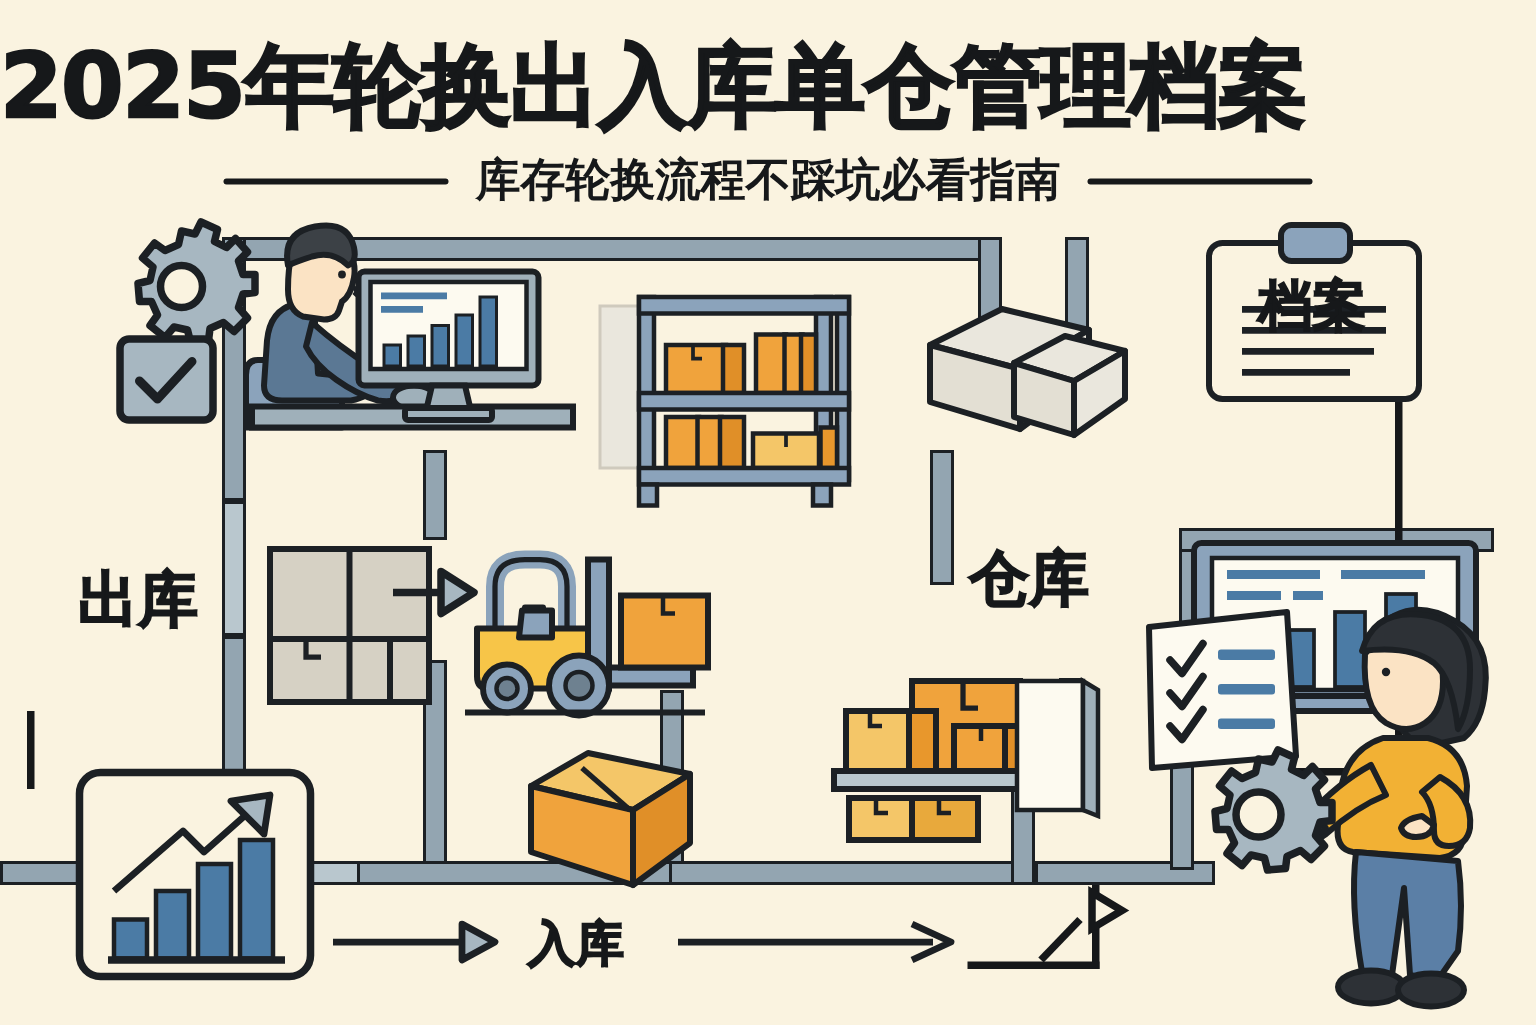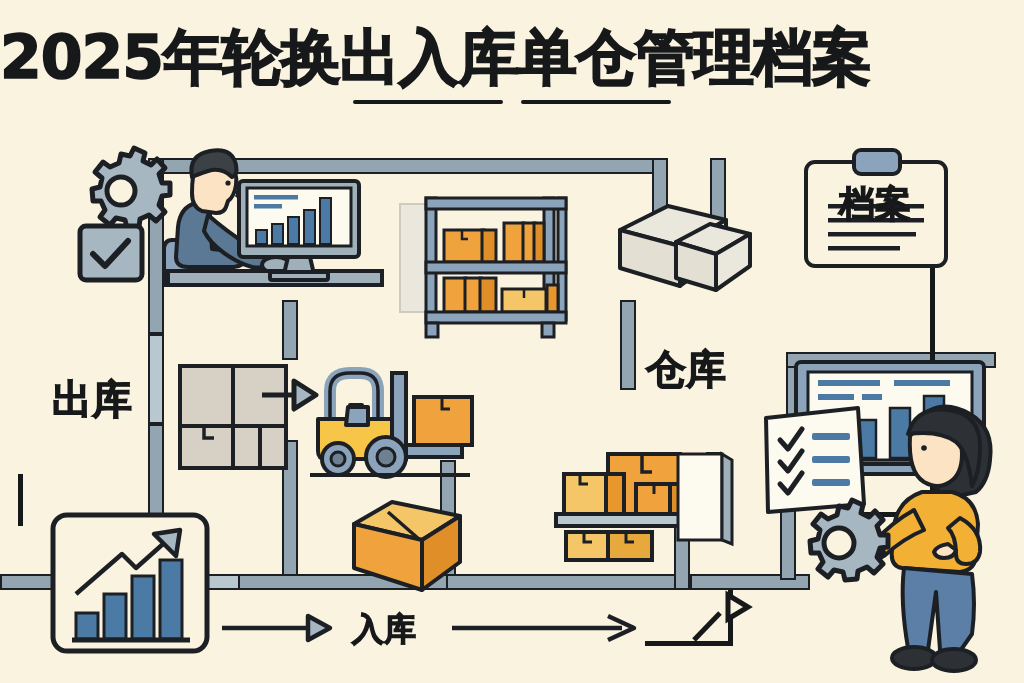--- a/index.html
+++ b/index.html
@@ -44,20 +44,21 @@
   svg{display:block;overflow:visible;}
 </style>
 </head>
 <body>
 
 <div id="stage">
 
   <div id="title">2025年轮换出入库单仓管理档案</div>
   <div id="subwrap">
     <div class="subrule"></div>
+    <div id="subtitle">库存轮换流程不踩坑必看指南</div>
     <div class="subrule"></div>
   </div>
 
   <div class="pipe" style="left:148px;top:158px;width:520px;height:16px;"></div>
   <div class="pipe" style="left:652px;top:158px;width:16px;height:120px;"></div>
   <div class="pipe" style="left:652px;top:262px;width:74px;height:16px;"></div>
   <div class="pipe" style="left:710px;top:158px;width:16px;height:120px;"></div>
 
   <div class="pipe" style="left:148px;top:158px;width:16px;height:176px;"></div>
   <div class="pipe lt" style="left:148px;top:334px;width:16px;height:90px;"></div>
@@ -353,15 +354,15 @@
     <path d="M86,4 L108,16 L86,28 Z" fill="#a7b7c1" stroke="#1c2024" stroke-width="4.5" stroke-linejoin="round"></path>
   </svg>
 
   <div class="cnlabel" style="left:352px;top:608px;font-size:32px;">入库</div>
 
   <svg class="abs" style="left:452px;top:614px;width:190px;height:28px;">
     <path d="M0,14 L170,14" stroke="#1c2024" stroke-width="4.5"></path>
     <path d="M156,2 L182,14 L156,26" fill="none" stroke="#1c2024" stroke-width="4.5" stroke-linejoin="round"></path>
   </svg>
 
-  <div class="cnlabel" style="left:646px;top:342px;font-size:40px;">仓库</div>
+  <div class="cnlabel" style="left:646px;top:358px;font-size:40px;">仓库</div>
 
 </div>
 
 </body></html>

